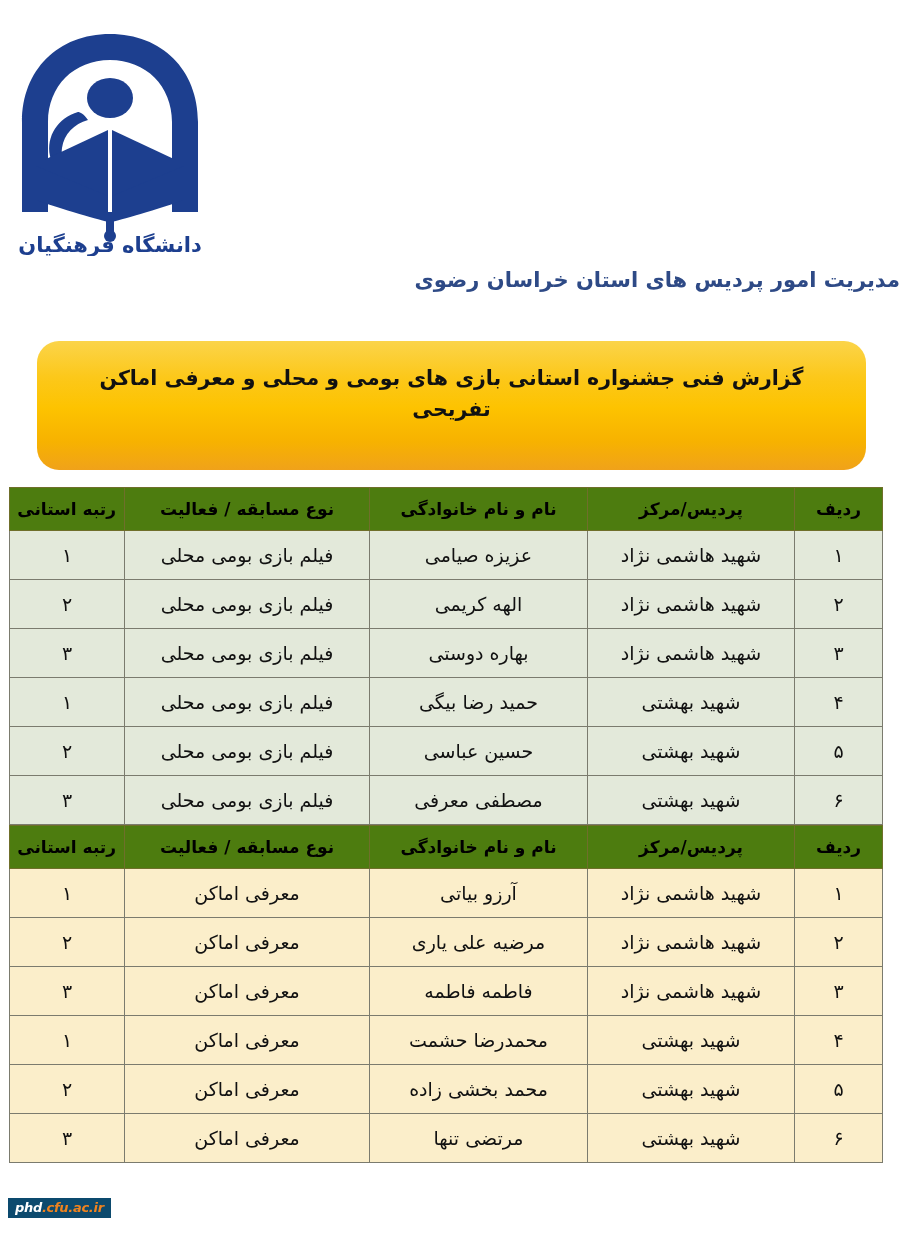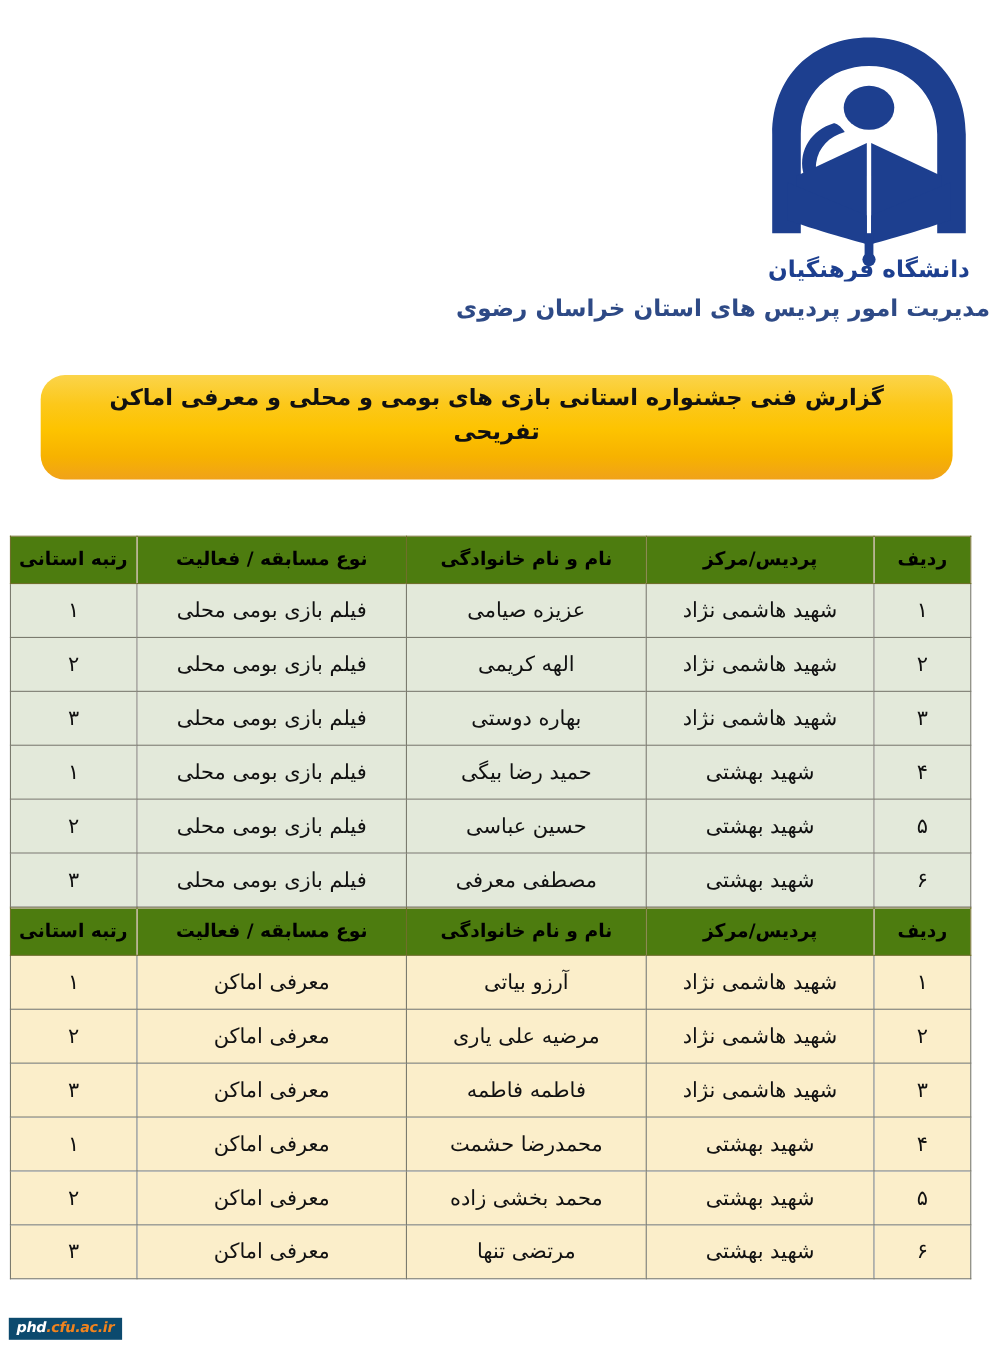--- a/index.html
+++ b/index.html
@@ -14,21 +14,21 @@
     position: relative;
     font-family: "DejaVu Sans", "Liberation Sans", sans-serif;
     overflow: hidden;
   }
 
   
   .logo-wrap {
     width: 900px;
     padding-top: 26px;
     display: flex;
-    justify-content: flex-start;
+    justify-content: flex-end;
     align-items: center;
   }
   .logo-svg { display: block; }
 
   
   .org-header {
     width: 900px;
     text-align: right;
     color: #2e4a86;
     font-size: 21px;
@@ -37,21 +37,21 @@
     margin-top: 12px;
     direction: rtl;
   }
 
   
   .title-card {
     position: absolute;
     left: 37px;
     top: 341px;
     width: 829px;
-    height: 95px;
+    height: 129px;
     border-radius: 22px;
     background: linear-gradient(180deg,
         #fbd44a 0%,
         #fcc81a 28%,
         #fdc300 52%,
         #f7b200 78%,
         #f0a21a 100%);
     box-sizing: border-box;
     display: flex;
     flex-direction: column;

